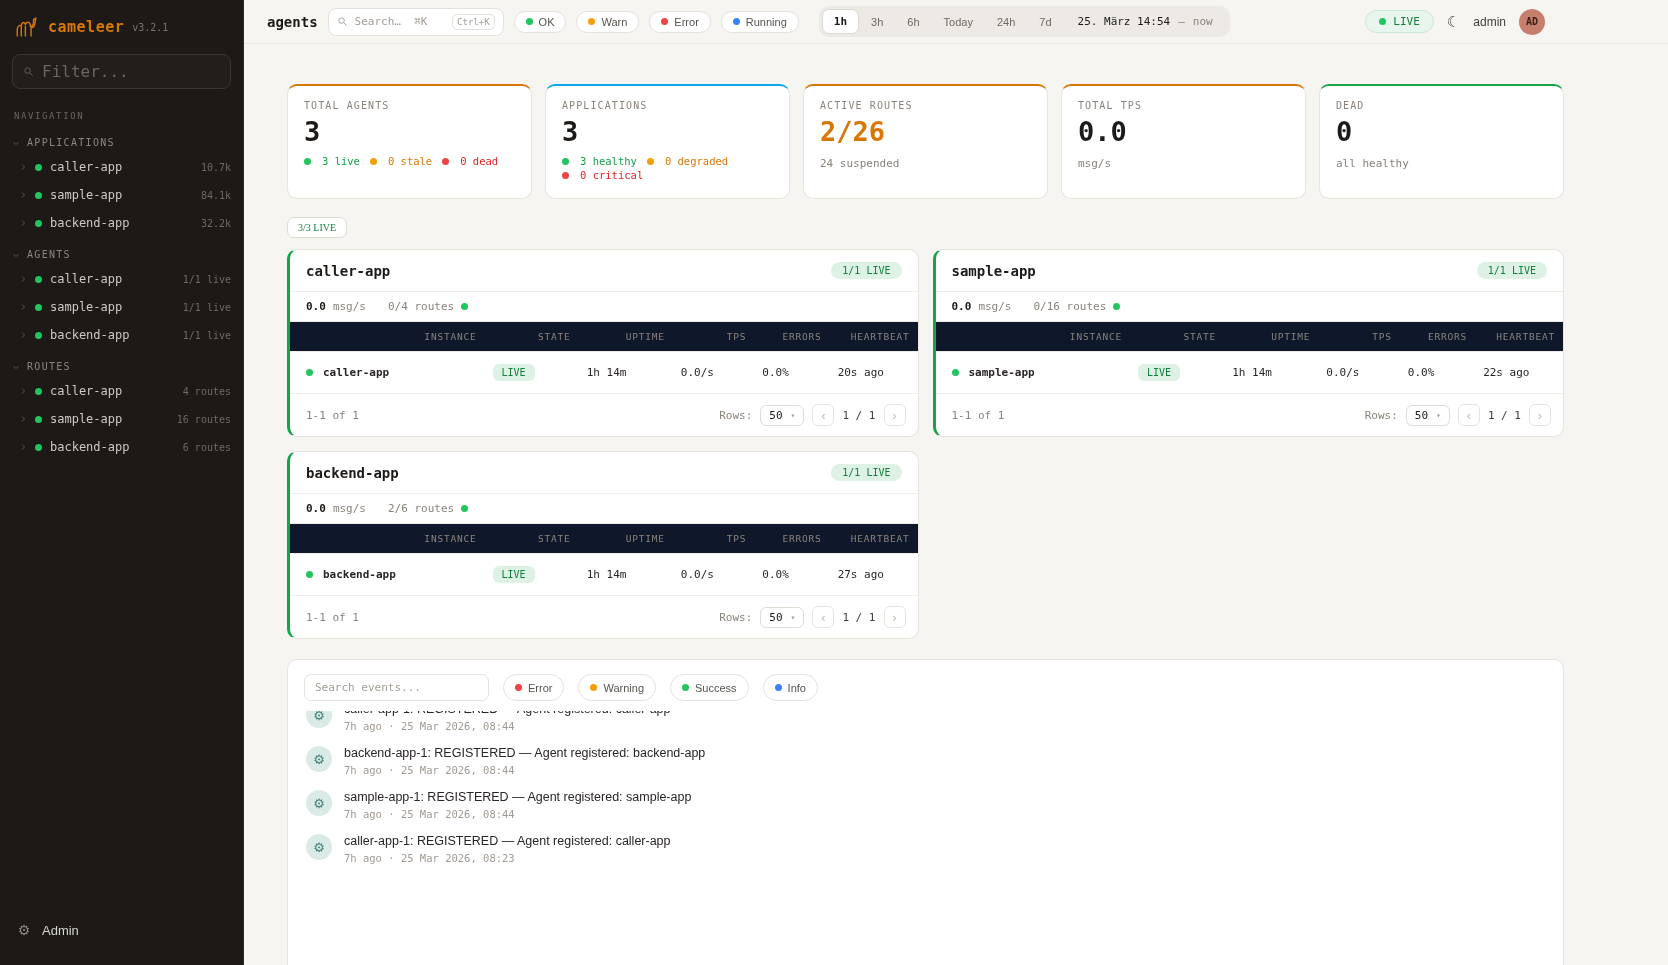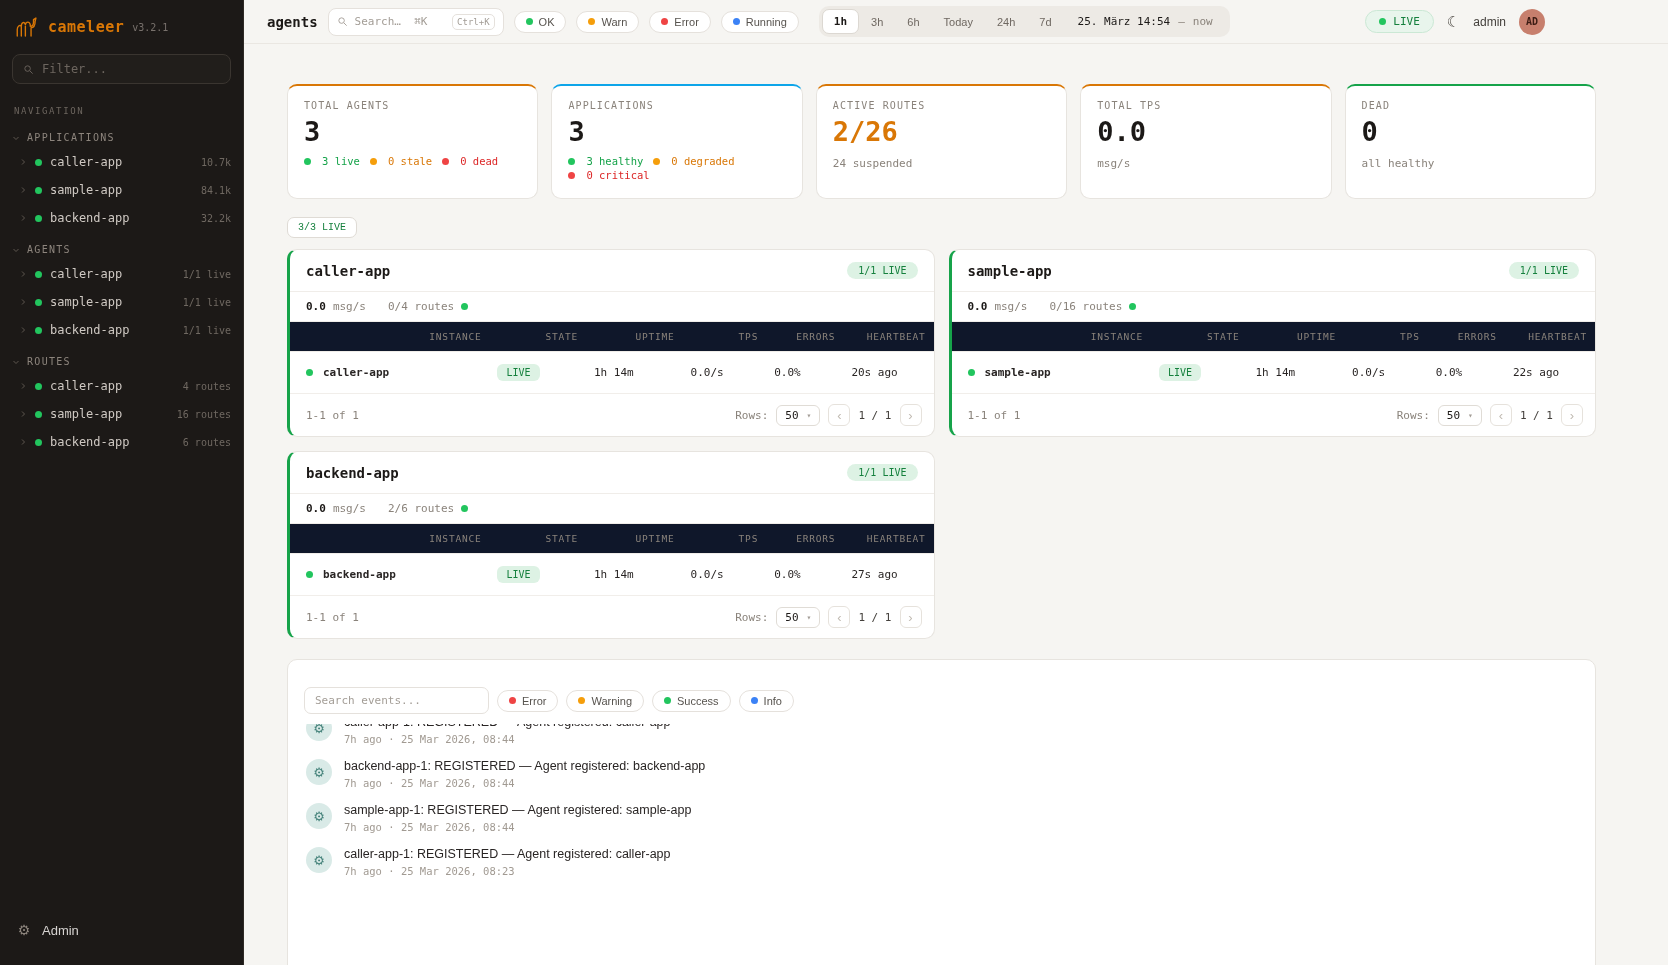--- a/index.html
+++ b/index.html
@@ -7,21 +7,21 @@
   body{display:flex;font-family:"Liberation Sans",sans-serif;background:#f6f5f2;color:#1c1917}
   .mono{font-family:"DejaVu Sans Mono",monospace}
   svg{display:block}
 
   
   .sidebar{width:244px;min-width:244px;background:#1c1917;border-right:1px solid #2e2a26;display:flex;flex-direction:column;color:#a8a29e}
   .logo-row{display:flex;align-items:center;gap:8px;padding:16px 14px 10px}
   .logo-name{color:#d97706;font-weight:bold;font-size:15px;letter-spacing:.5px}
   .logo-ver{color:#78716c;font-size:10px}
   .filter-box{margin:6px 12px 12px;display:flex;align-items:center;gap:8px;border:1px solid #3a3530;border-radius:8px;padding:7px 10px;background:#211e1b;color:#6c655e}
-  .filter-box input{background:transparent;border:0;outline:0;color:#d6d3d1;font-size:12px;width:100%;font-family:"DejaVu Sans Mono",monospace}
+  .filter-box input{background:transparent;border:0;outline:0;color:#d6d3d1;font-size:16px;width:100%;font-family:"DejaVu Sans Mono",monospace}
   .filter-box input::placeholder{color:#6c655e}
   .nav-label{font-size:9px;letter-spacing:1.6px;color:#6c655e;padding:10px 14px 4px;font-family:"DejaVu Sans Mono",monospace}
   .s-section{display:flex;align-items:center;gap:7px;padding:12px 12px 5px;font-size:10px;letter-spacing:1.3px;color:#8d857d;cursor:pointer;font-family:"DejaVu Sans Mono",monospace}
   .s-item{display:flex;align-items:center;gap:8px;padding:7px 12px 7px 19px;font-size:12px;color:#cfc9c3;cursor:pointer;font-family:"DejaVu Sans Mono",monospace}
   .s-badge{margin-left:auto;color:#6f6861;font-size:10px}
   .chev{color:#5d564f;display:inline-flex}
   .dot{width:7px;height:7px;border-radius:50%;display:inline-block;flex:none}
   .dg{background:#22c55e}.da{background:#f59e0b}.dr{background:#ef4444}.db{background:#3b82f6}
   .sb-spacer{flex:1}
   .sb-foot{padding:6px 0 18px}
@@ -43,34 +43,34 @@
   .range-date{display:flex;gap:8px;align-items:center;padding:0 14px;font-size:11px;font-family:"DejaVu Sans Mono",monospace}
   .range-date .d1{color:#1c1917}
   .range-date .d2,.range-date .d3{color:#8a837b}
   .tb-right{margin-left:auto;display:flex;align-items:center;gap:13px}
   .live-chip{display:inline-flex;align-items:center;gap:7px;background:#e8f5ec;border:1px solid #cbe8d5;color:#15803d;border-radius:999px;padding:4px 13px;font-size:11px;font-family:"DejaVu Sans Mono",monospace;cursor:pointer}
   .moon-btn{border:0;background:transparent;color:#57534e;font-size:15px;cursor:pointer;line-height:1}
   .user-name{font-size:12px;color:#44403c}
   .avatar{width:26px;height:26px;border-radius:50%;background:#c77f6d;color:#3c1c14;font-size:10px;font-weight:bold;display:flex;align-items:center;justify-content:center;cursor:pointer;font-family:"DejaVu Sans Mono",monospace}
 
   
-  .content{flex:1;overflow:hidden;padding:40px 72px 0 43px}
+  .content{flex:1;overflow:hidden;padding:40px 104px 0 43px}
   .stats-grid{display:grid;grid-template-columns:repeat(5,1fr);gap:13px}
   .card{background:#fff;border:1px solid #e7e4df;border-top:2px solid #d97706;border-radius:10px;padding:14px 16px;height:115px}
   .card.ac-blue{border-top-color:#0ea5e9}
   .card.ac-green{border-top-color:#16a34a}
   .card-label{font-size:10px;letter-spacing:1.1px;color:#8a837b}
   .card-value{font-size:27px;font-weight:bold;margin-top:5px}
   .card-value.orange{color:#d97706}
   .card-sub{margin-top:8px;font-size:10.5px;display:flex;flex-wrap:wrap;column-gap:10px;row-gap:2px}
   .sub-item{display:inline-flex;align-items:center;gap:11px}
   .tg{color:#16a34a}.ta{color:#d97706}.tr{color:#dc2626}
   .card-sub-single{margin-top:10px;font-size:11px;color:#8a837b}
 
-  .live-summary{display:inline-flex;align-items:center;margin:18px 0 11px;background:#fff;border:1px solid #dfdbd5;border-radius:7px;padding:4px 10px;font-size:10px;color:#15803d;font-family:Liberation Mono, monospace}
+  .live-summary{display:inline-flex;align-items:center;margin:18px 0 11px;background:#fff;border:1px solid #dfdbd5;border-radius:7px;padding:4px 10px;font-size:10px;color:#15803d;font-family:Liberation Serif, serif}
 
   
   .panels-grid{display:grid;grid-template-columns:1fr 1fr;gap:14px;align-items:start}
   .panel{background:#fff;border:1px solid #e7e4df;border-left:3px solid #16a34a;border-radius:10px;overflow:hidden}
   .panel-head{display:flex;align-items:center;justify-content:space-between;padding:12px 16px}
   .panel-name{font-size:14px;font-weight:bold}
   .badge-live{background:#ddf2e4;color:#15803d;font-size:10px;border-radius:999px;padding:3px 11px;font-family:"DejaVu Sans Mono",monospace}
   .panel-stats{display:flex;align-items:center;gap:7px;padding:8px 16px;border-top:1px solid #f0ede9;border-bottom:1px solid #f0ede9;font-size:11px;color:#8a837b;font-family:"DejaVu Sans Mono",monospace}
   .panel-stats b{color:#1c1917}
   .panel table{width:100%;border-collapse:collapse;font-size:11px;font-family:"DejaVu Sans Mono",monospace}
@@ -85,21 +85,21 @@
   .rows-select{display:inline-flex;align-items:center;gap:8px;border:1px solid #e0dcd6;border-radius:6px;padding:3px 8px;color:#1c1917;background:#fff;cursor:pointer}
   .rows-select .caret{color:#a39d96;font-size:8px}
   .pg-btn{width:22px;height:22px;border:1px solid #e6e2dc;border-radius:6px;background:#fff;color:#c0bab1;display:inline-flex;align-items:center;justify-content:center;cursor:pointer;font-size:13px;line-height:1}
   .pg-count{color:#44403c}
 
   
   .timeline{margin-top:20px;background:#fff;border:1px solid #e7e4df;border-radius:10px;padding:14px 16px 0;height:320px;overflow:hidden}
   .tl-head{display:flex;align-items:center}
   .tl-title{font-size:14px;font-weight:bold}
   .tl-count{margin-left:auto;font-size:11px;color:#8a837b;font-family:"DejaVu Sans Mono",monospace}
-  .tl-controls{display:flex;align-items:center;gap:8px;margin-top:13px}
+  .tl-controls{display:flex;gap:14px;margin-top:0}
   .tl-search{border:1px solid #e5e1dc;border-radius:7px;padding:6px 10px;font-size:11px;width:185px;font-family:"DejaVu Sans Mono",monospace;color:#57534e;outline:0;background:#fff}
   .tl-search::placeholder{color:#a39d96}
   .tl-list{margin-top:10px;overflow:hidden}
   .tl-item{display:flex;gap:12px;padding:7px 2px;align-items:flex-start;cursor:pointer}
   .tl-item.clipped{margin-top:-16px}
   .tl-ic{width:26px;height:26px;border-radius:50%;background:#d9eae7;color:#47847c;display:flex;align-items:center;justify-content:center;font-size:13px;flex:none}
   .ev-title{font-size:12.5px;color:#292524}
   .ev-time{font-size:10.5px;color:#a19a92;margin-top:4px;font-family:"DejaVu Sans Mono",monospace}
 </style>
 </head>

